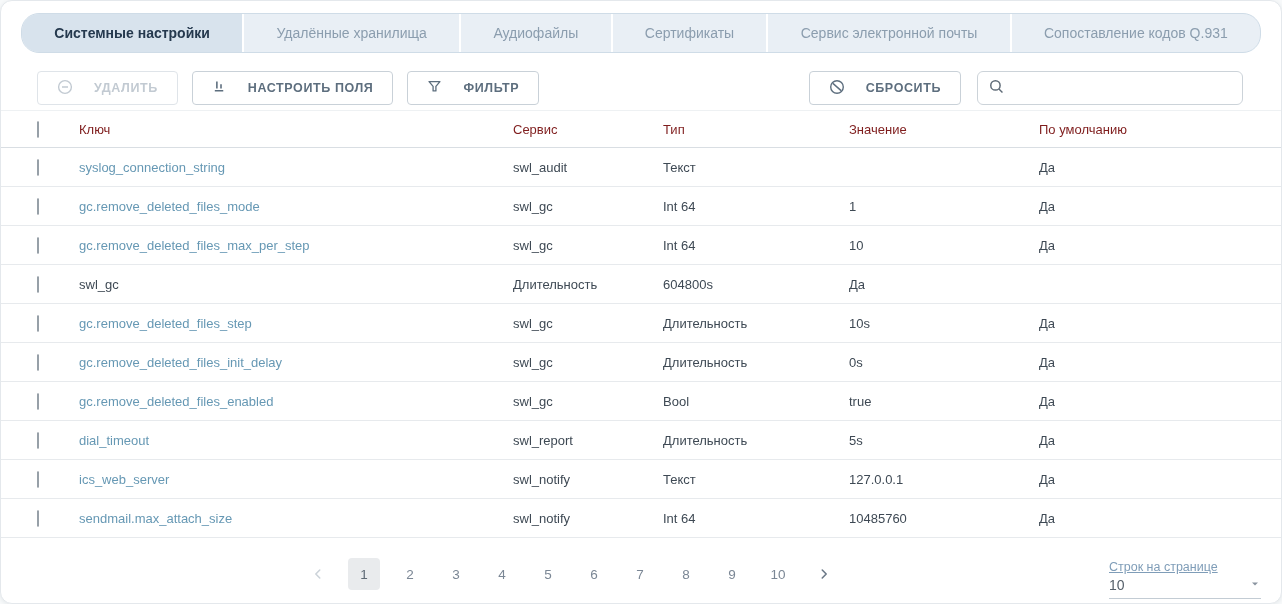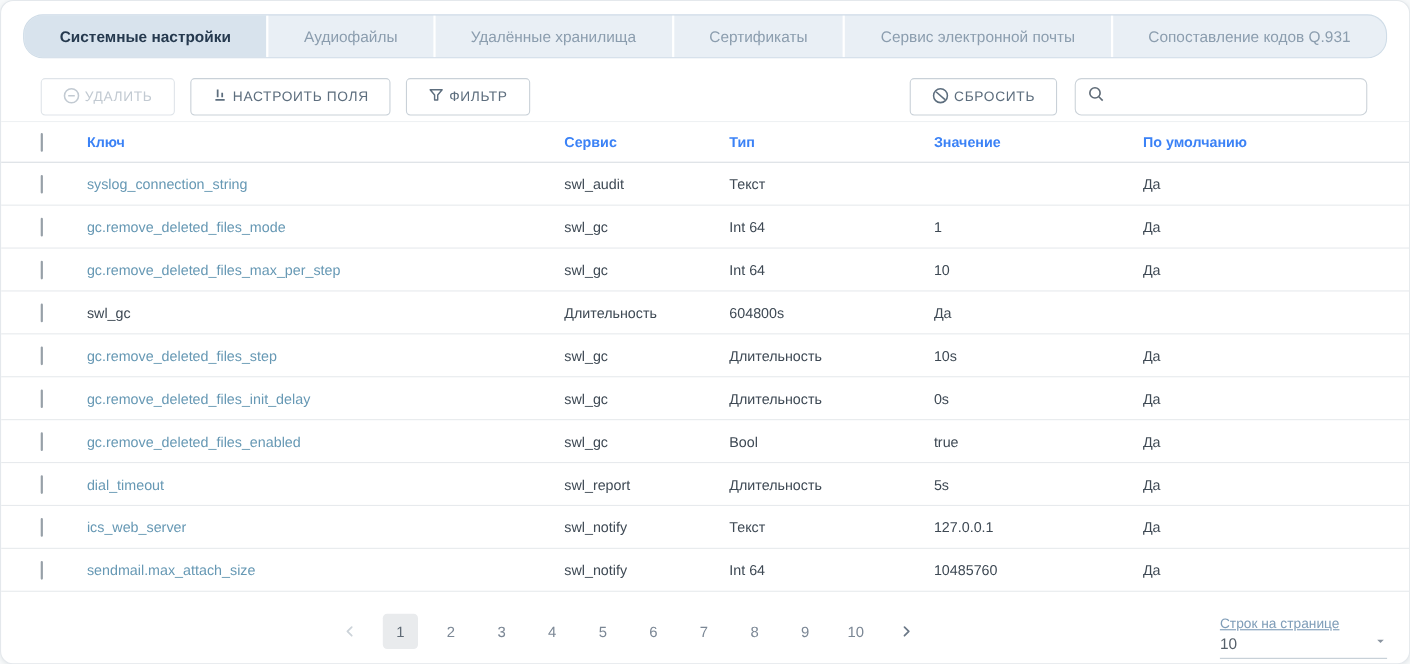--- a/index.html
+++ b/index.html
@@ -46,27 +46,27 @@
   }
 
   
   .toolbar {
     margin-top: 18px;
     padding: 0 38px 0 36px;
     height: 34px;
     display: flex; align-items: center;
   }
   .btn {
-    display: inline-flex; align-items: center; gap: 4px;
+    display: inline-flex; align-items: center; gap: 21px;
     height: 34px; padding: 0 19px;
     background: #fff;
     border: 1px solid #c9d1d8;
     border-radius: 4px;
     color: #5d6e7e;
-    font-size: 12.5px; font-weight: 400;
+    font-size: 12.5px; font-weight: 700;
     letter-spacing: .6px;
     cursor: pointer;
     white-space: nowrap;
   }
   .btn svg { flex: 0 0 auto; }
   .btn.disabled {
     border-color: #dfe4e9;
     color: #c2cad2;
     cursor: default;
   }
@@ -93,21 +93,21 @@
   
   .table { margin-top: 5px; border-top: 1px solid #eef1f3; }
   .tr {
     display: grid;
     grid-template-columns: 78px 434px 150px 186px 190px 1fr;
     align-items: center;
   }
   .thead {
     height: 37px;
     border-bottom: 1px solid #d9dee3;
-    font-size: 13px; font-weight: 700; color: #3b82f6;
+    font-size: 13px; font-weight: 400; color: #7f1d1d;
   }
   .row {
     height: 39px;
     border-bottom: 1px solid #e7eaed;
     font-size: 13px; color: #3e4954;
   }
   .cb {
     width: 15px; height: 15px;
     margin-left: 36px;
     border: 1.5px solid #97a0a8;
@@ -157,25 +157,25 @@
 
 <div class="card">
 
   <div class="tabbar">
 
       <div class="tab active">
         <span>Системные настройки</span>
       </div>
 
       <div class="tab">
+        <span>Удалённые хранилища</span>
+      </div>
+
+      <div class="tab">
         <span>Аудиофайлы</span>
-      </div>
-
-      <div class="tab">
-        <span>Удалённые хранилища</span>
       </div>
 
       <div class="tab">
         <span>Сертификаты</span>
       </div>
 
       <div class="tab">
         <span>Сервис электронной почты</span>
       </div>
 

